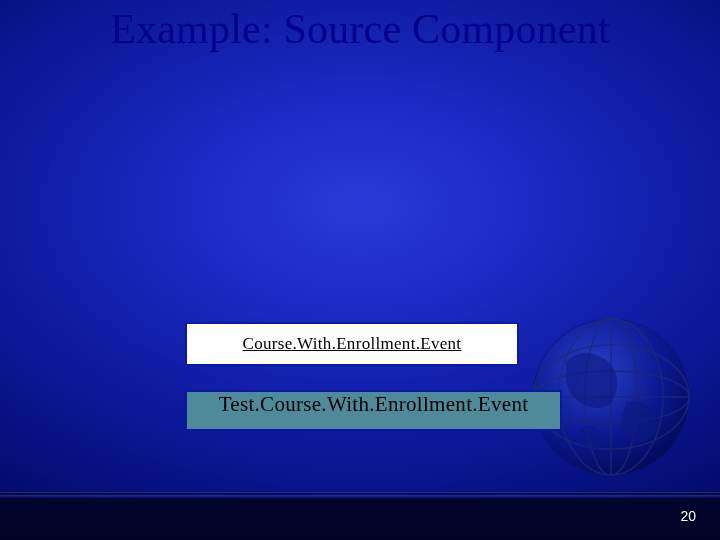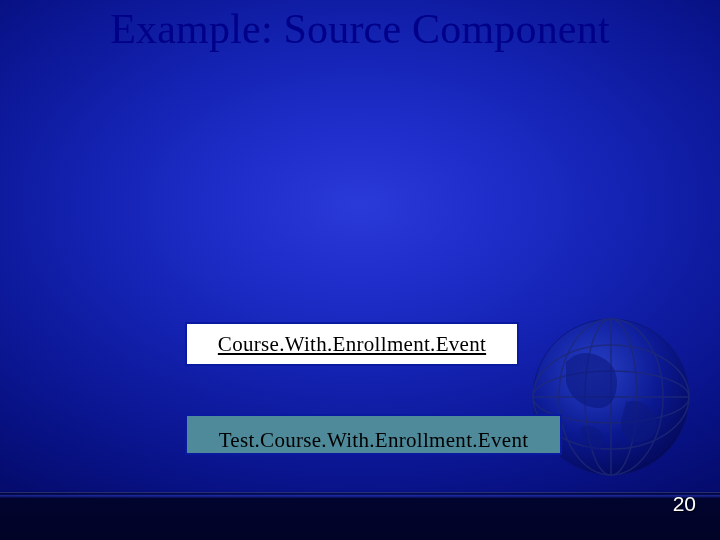--- a/index.html
+++ b/index.html
@@ -41,37 +41,36 @@
     top: 322px;
     width: 330px;
     height: 40px;
     background: #ffffff;
     border: 2px solid #0a1aa0;
     display: flex;
     align-items: center;
     justify-content: center;
   }
   .box1-text {
-    font-size: 21px;
+    font-size: 17px;
     color: #000;
     text-decoration: underline;
     letter-spacing: 0.3px;
   }
   .box2 {
     position: absolute;
     left: 185px;
     top: 390px;
     width: 373px;
     height: 37px;
     background: #4e8a9a;
     border: 2px solid #0a1aa0;
     display: flex;
-    align-items: flex-end;
+    align-items: flex-start;
     justify-content: center;
-    margin-top: 24px;
   }
   .box2-text {
     font-size: 21px;
     color: #000;
     letter-spacing: 0.3px;
   }
   .globe {
     position: absolute;
     right: 24px;
     bottom: 58px;
@@ -96,23 +95,23 @@
     position: absolute;
     left: 0;
     right: 0;
     bottom: 0;
     height: 42px;
     background: linear-gradient(to bottom, #01042e 0%, #010326 100%);
   }
   .page-number {
     position: absolute;
     right: 24px;
-    bottom: 24px;
+    bottom: 16px;
     font-family: Arial, Helvetica, sans-serif;
-    font-size: 21px;
+    font-size: 14px;
     color: #ffffff;
     text-shadow: 1px 1px 1px rgba(0,0,0,0.8);
   }
 </style>
 </head>
 <body>
 
 <div class="slide">
 
   <div class="title">

